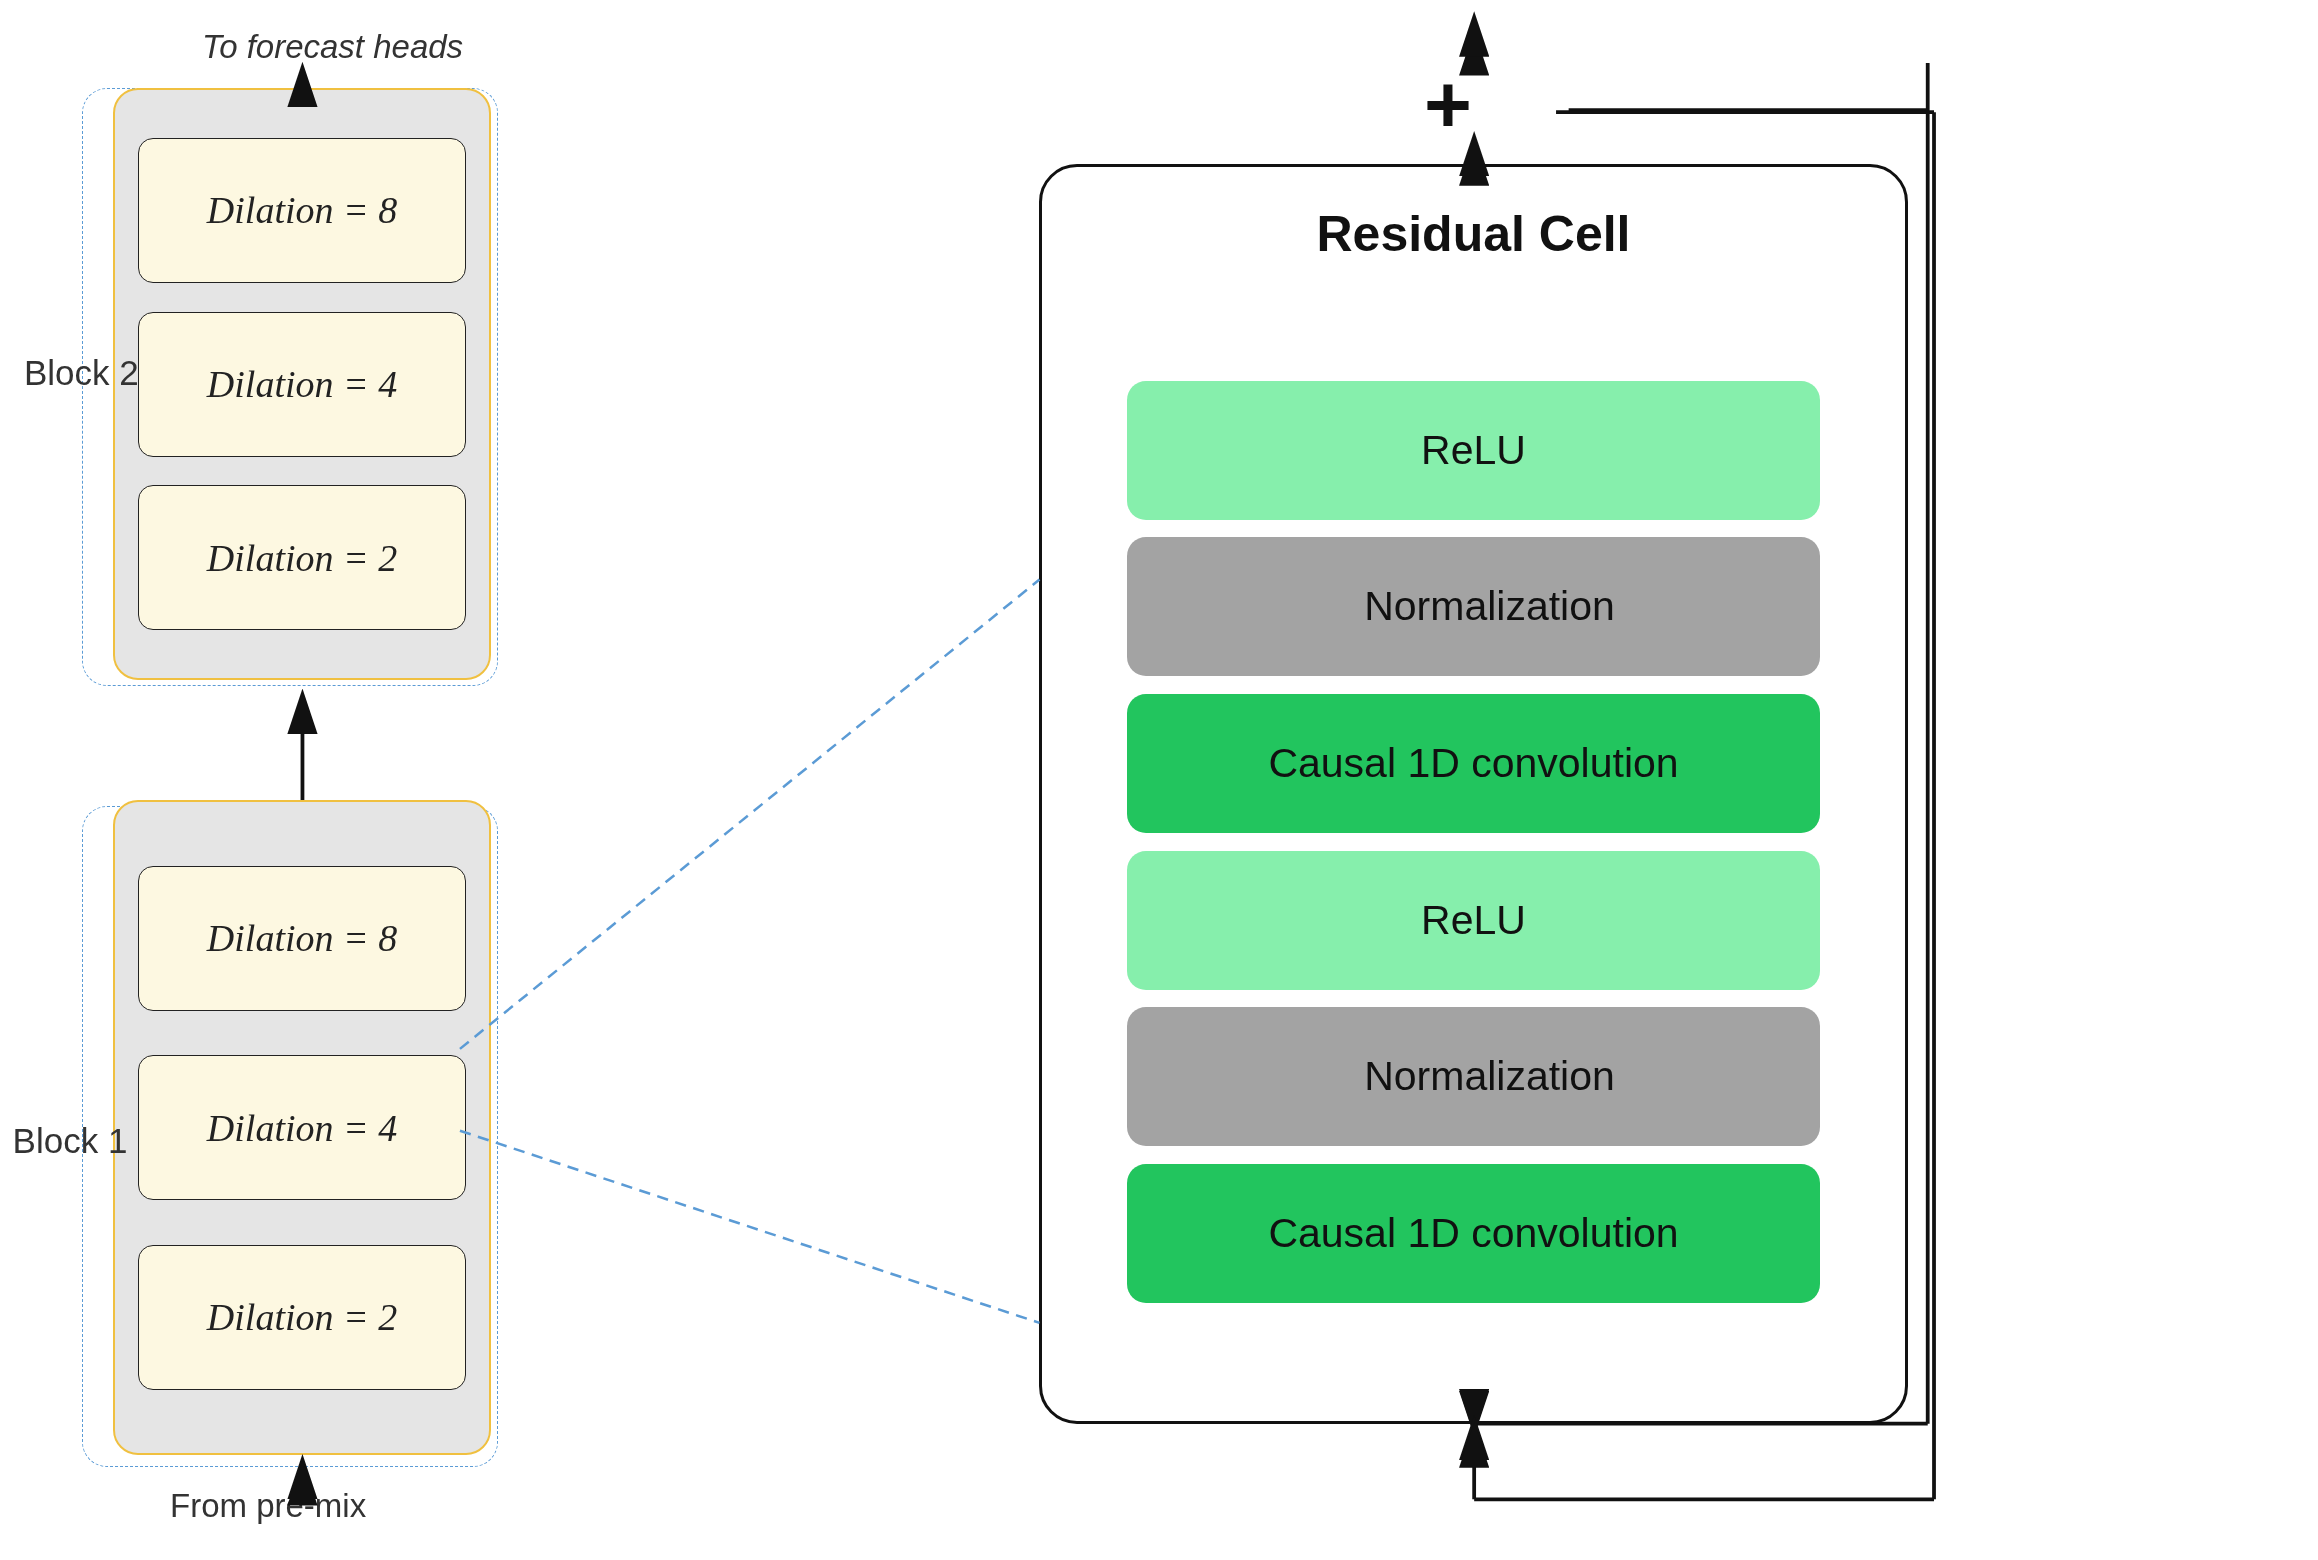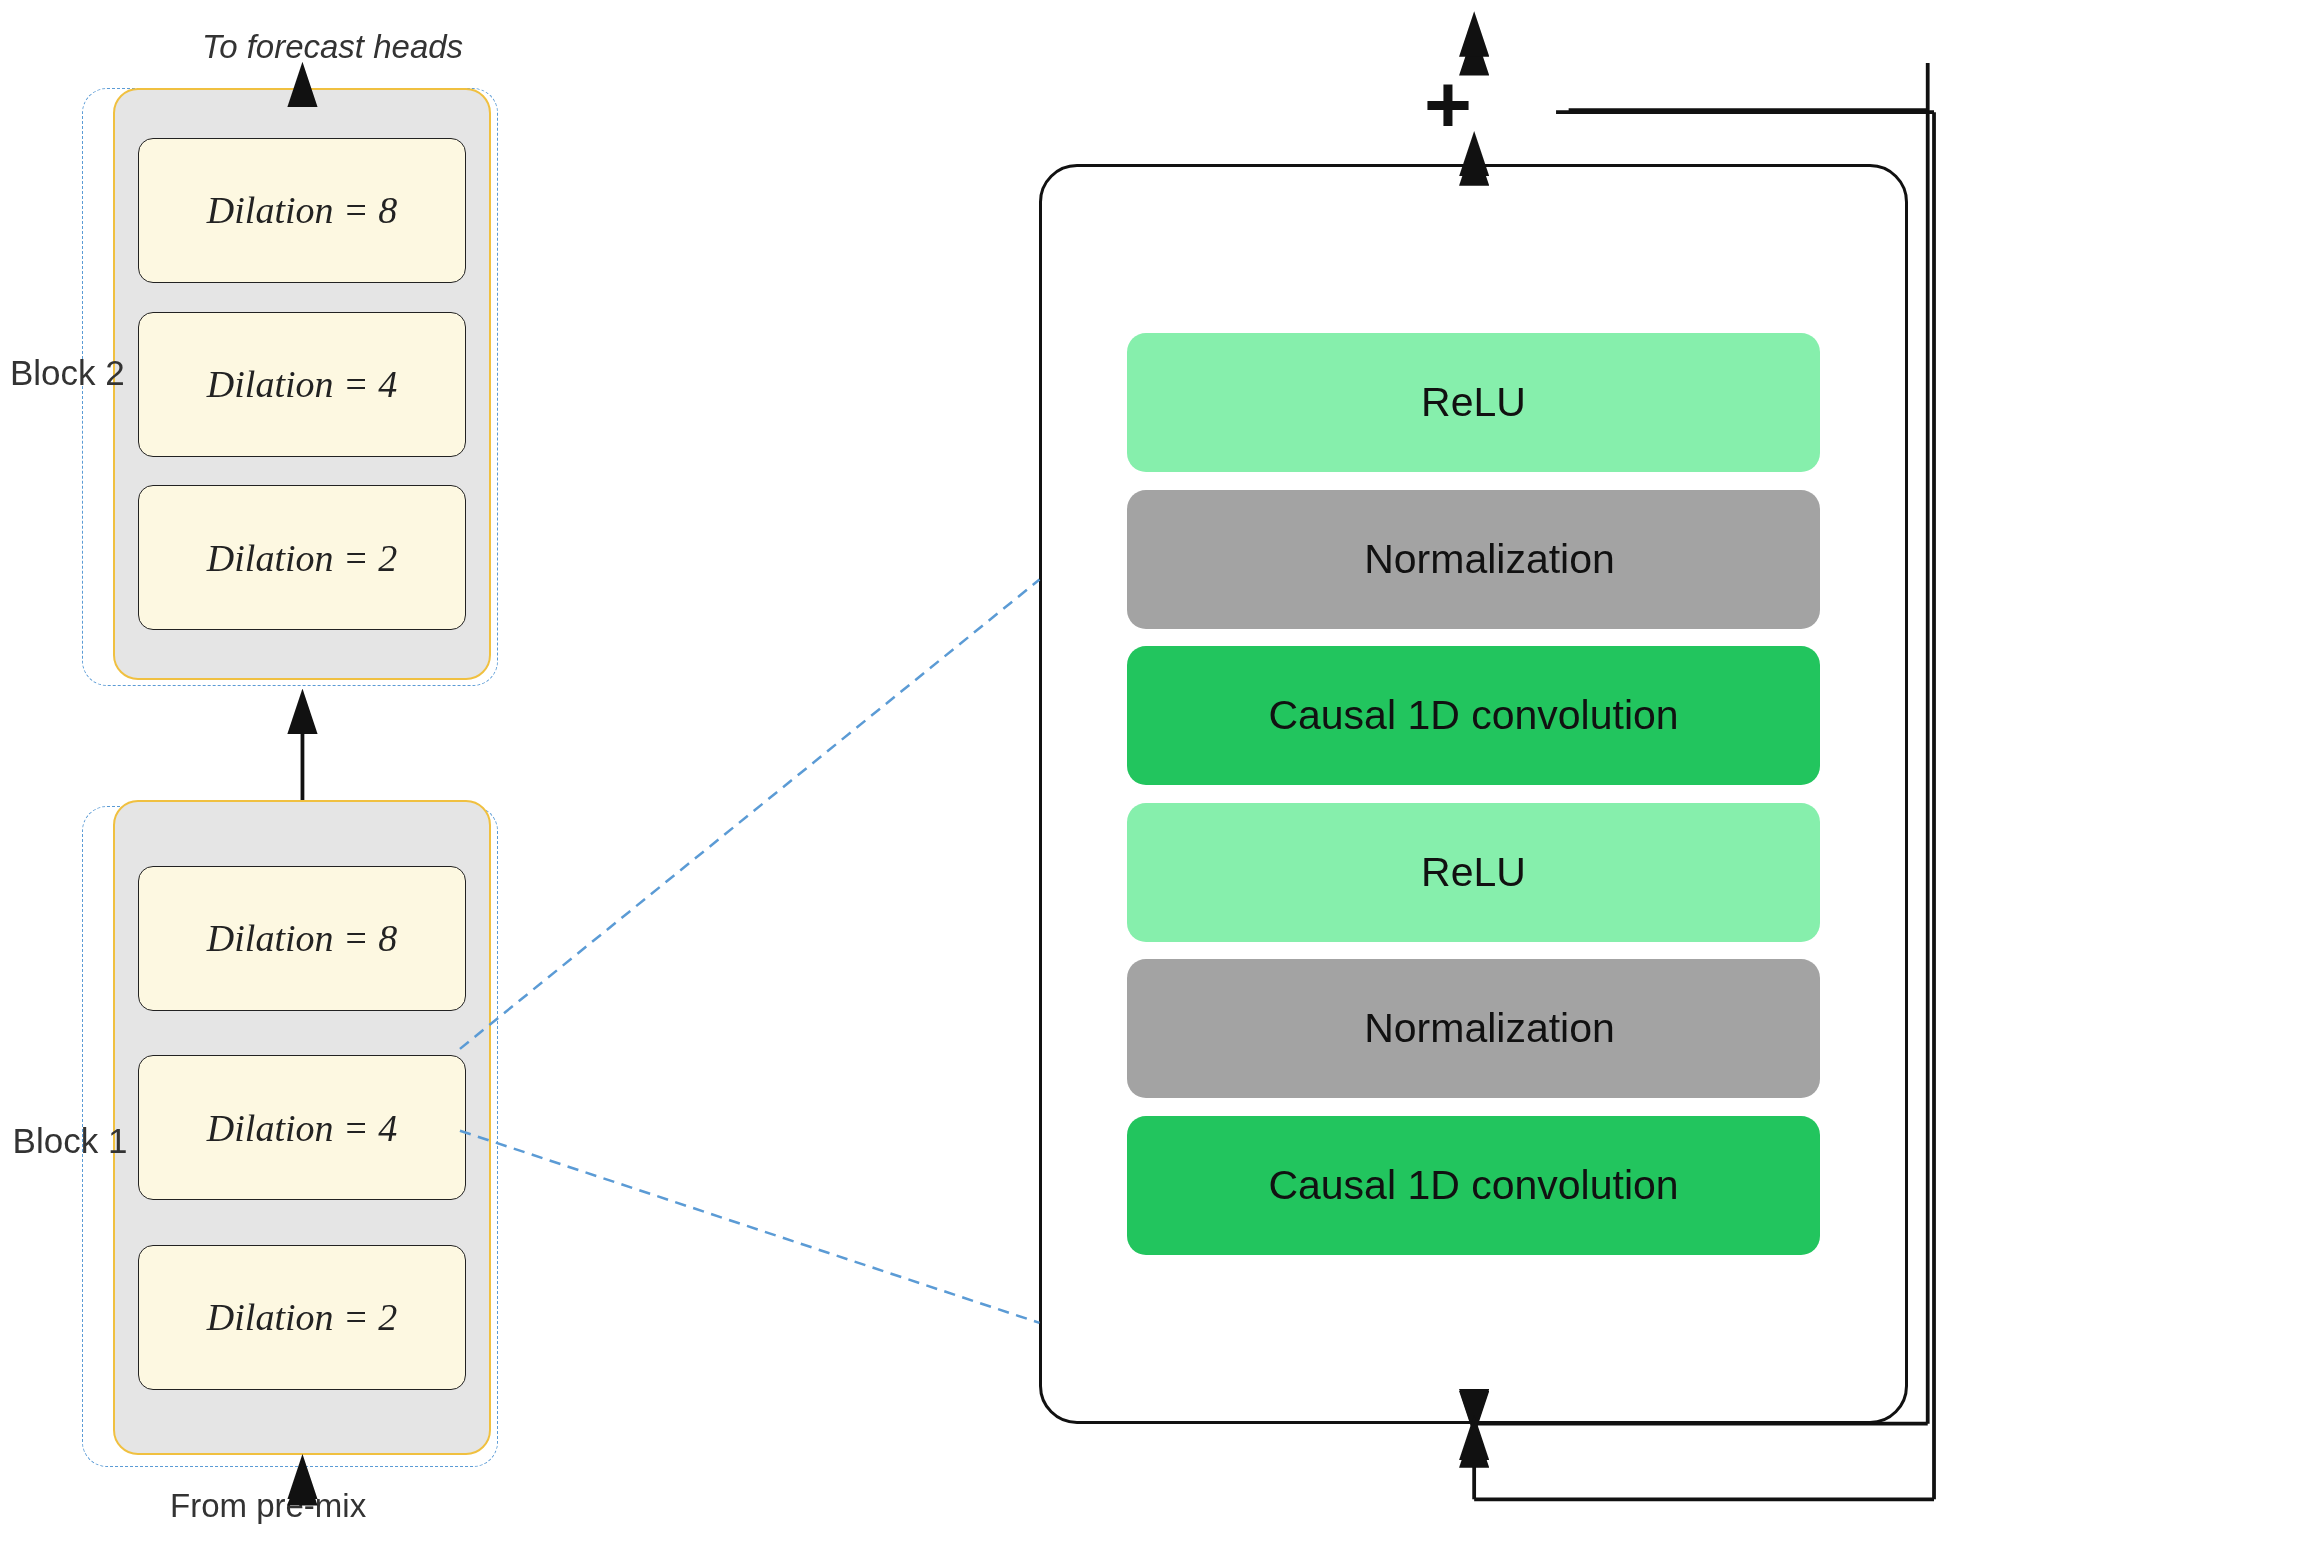--- a/index.html
+++ b/index.html
@@ -89,21 +89,21 @@
 
     
     .block-label {
       position: absolute;
       font-size: 35px;
       color: #333;
       font-family: 'Arial', sans-serif;
     }
 
     .block2-label {
-      left: 10px;
+      left: 24px;
       top: 353px;
     }
 
     .block1-label {
       left: 12.6px;
       top: 1121px;
     }
 
     
     .forecast-label {
@@ -243,20 +243,21 @@
     <div class="dilation-cell">
       <span>Dilation = 2</span>
     </div>
   </div>
 
   <div class="block-label block1-label">Block 1</div>
 
   <div class="premix-label">From pre-mix</div>
 
   <div class="residual-cell-container">
+    <div class="residual-cell-title">Residual Cell</div>
     <div class="res-cell-layers">
       <div class="res-layer relu-layer">ReLU</div>
       <div class="res-layer norm-layer">Normalization</div>
       <div class="res-layer conv-layer">Causal 1D convolution</div>
       <div class="res-layer relu-layer">ReLU</div>
       <div class="res-layer norm-layer">Normalization</div>
       <div class="res-layer conv-layer">Causal 1D convolution</div>
     </div>
   </div>
 

